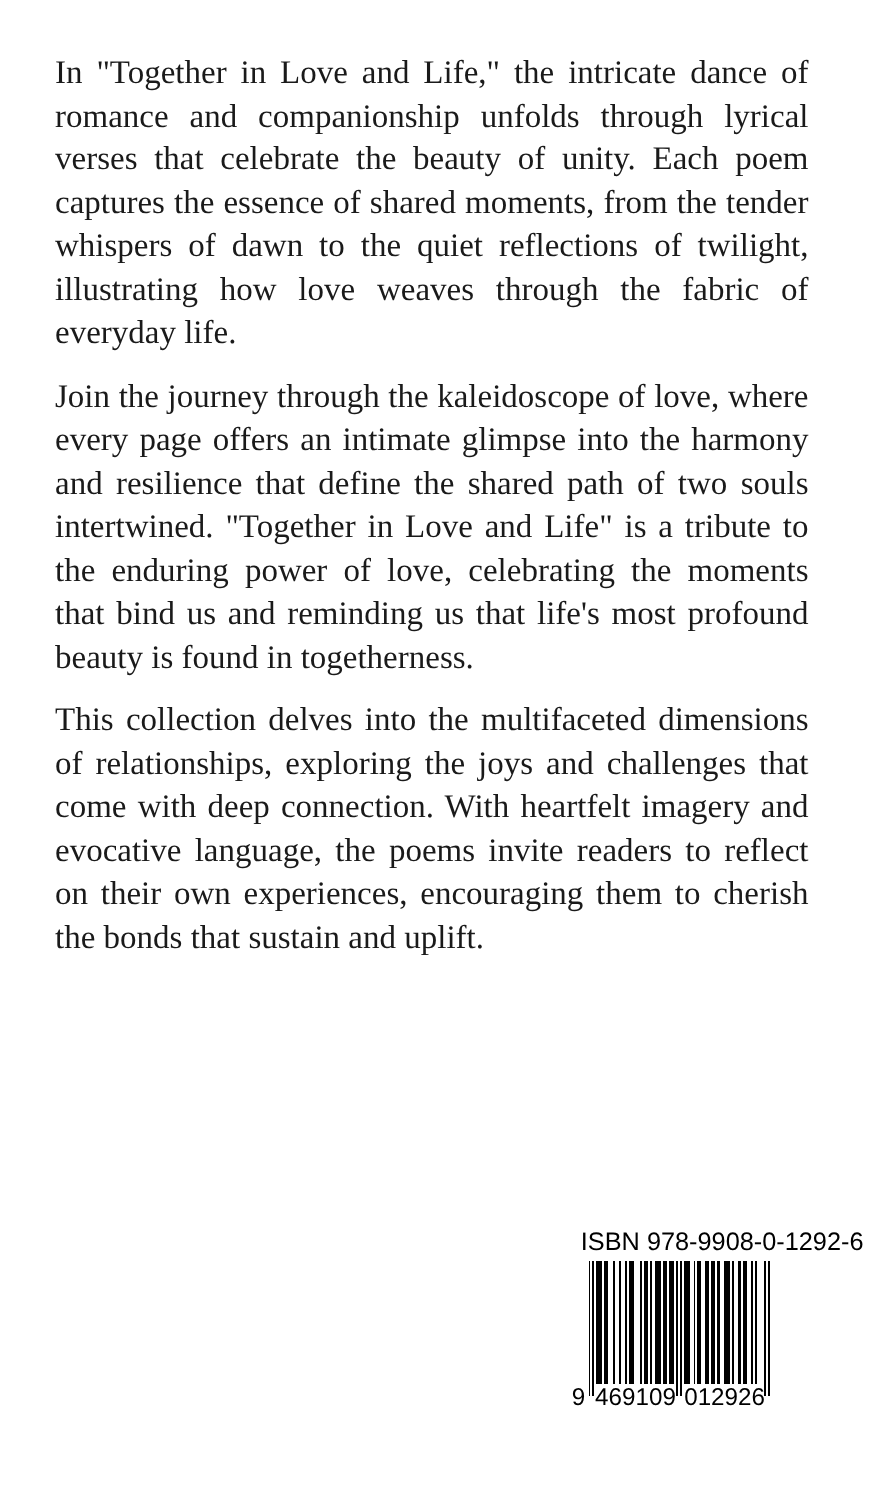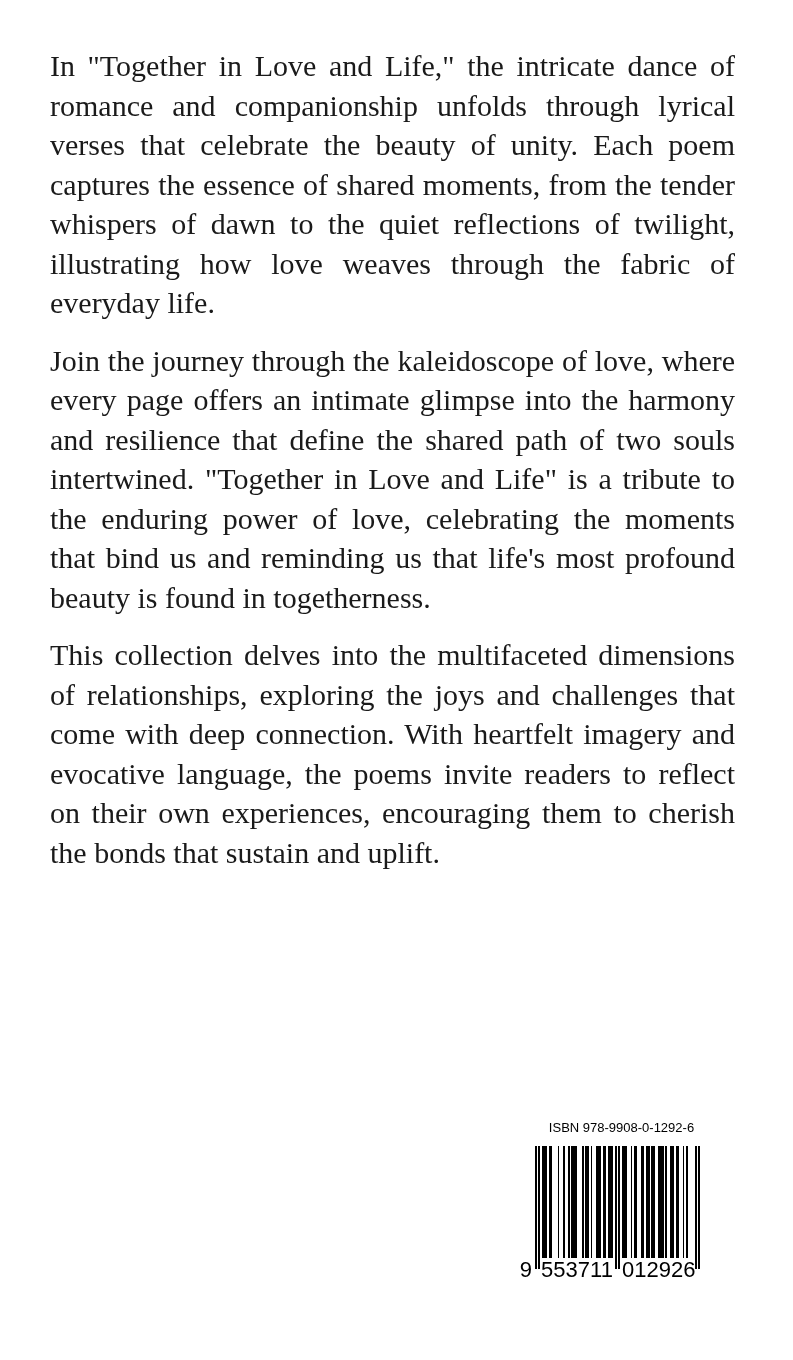--- a/index.html
+++ b/index.html
@@ -30,21 +30,21 @@
     text-justify: inter-word;
   }
   .barcode-block {
     position: absolute;
     left: 508px;
     top: 1116px;
     width: 207px;
   }
   .isbn-label {
     font-family: "Liberation Sans", sans-serif;
-    font-size: 13px;
+    font-size: 23px;
     line-height: 24px;
     color: #000000;
     text-align: center;
     white-space: nowrap;
     margin-left: 20px;
   }
   .bars-wrap {
     position: relative;
     margin: 6px 0 0 27px;
     width: 165px;
@@ -106,18 +106,18 @@
           <rect x="123.316" y="0" width="5.211" height="112"></rect>
           <rect x="130.263" y="0" width="1.737" height="112"></rect>
           <rect x="135.474" y="0" width="3.474" height="112"></rect>
           <rect x="140.684" y="0" width="3.474" height="112"></rect>
           <rect x="147.632" y="0" width="1.737" height="112"></rect>
           <rect x="151.105" y="0" width="1.737" height="112"></rect>
           <rect x="159.789" y="0" width="1.737" height="123"></rect>
           <rect x="163.263" y="0" width="1.737" height="123"></rect>
         </svg>
       <span class="bd bd-left">9</span>
-      <span class="bd bd-g1">553711</span>
+      <span class="bd bd-g1">469109</span>
       <span class="bd bd-g2">012926</span>
     </div>
   </div>
 
 </div>
 
 </body></html>

